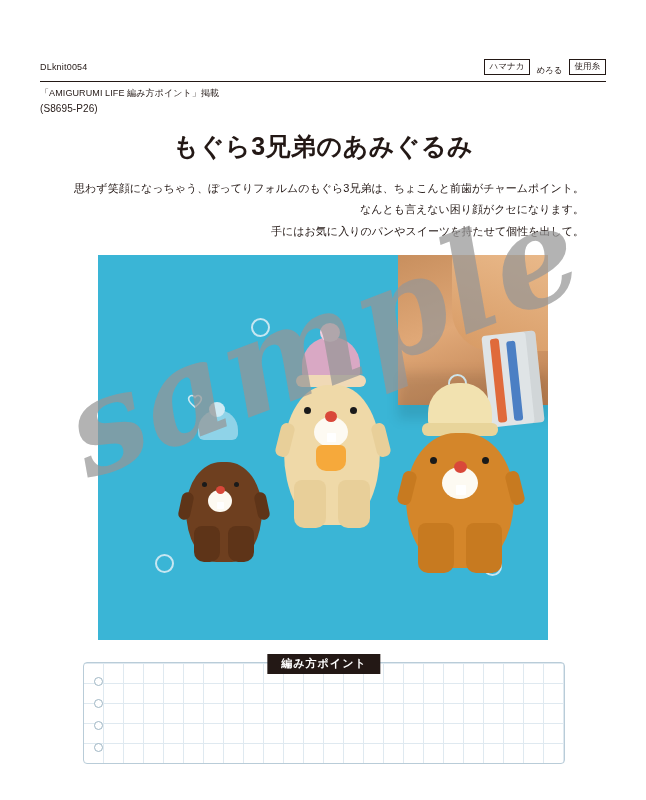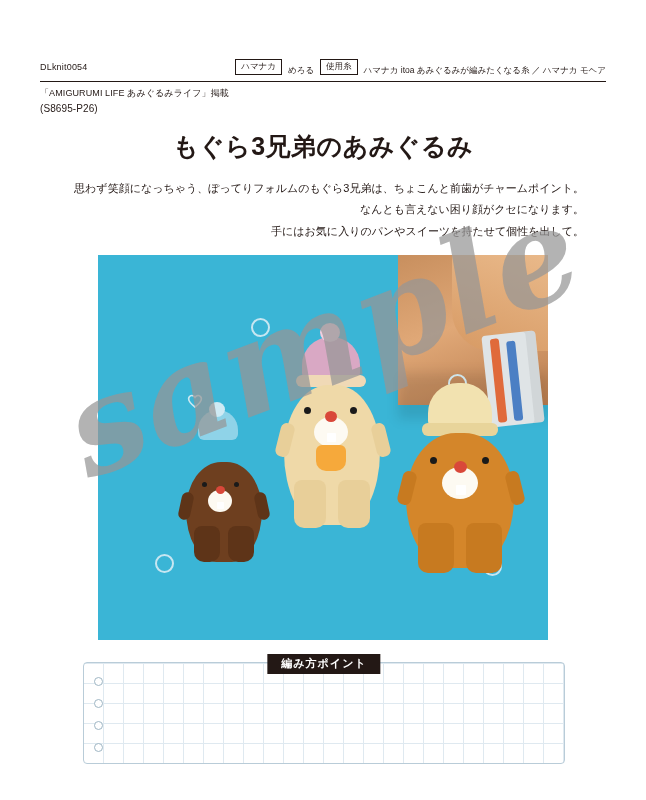--- a/index.html
+++ b/index.html
@@ -286,26 +286,25 @@
 
 <div class="page">
 
   <div class="header">
     <div class="header-row">
       <span class="header-code">DLknit0054</span>
       <span class="header-right">
         <span class="tagbox">ハマナカ</span>
         <span class="header-val">めろる</span>
         <span class="tagbox">使用糸</span>
-        <span class="header-val">ハマナカ itoa あみぐるみが編みたくなる糸 ／ ハマナカ モヘア</span>
       </span>
     </div>
     <hr class="rule">
     <div class="pubinfo">
-      <div>「AMIGURUMI LIFE あみぐるみライフ」掲載</div>
+      <div>「AMIGURUMI LIFE 編み方ポイント」掲載</div>
       <div class="line2">(S8695-P26)</div>
     </div>
   </div>
 
   <div class="title">もぐら3兄弟のあみぐるみ</div>
 
   <div class="lead">
     <div>思わず笑顔になっちゃう、ぽってりフォルムのもぐら3兄弟は、ちょこんと前歯がチャームポイント。</div>
     <div>なんとも言えない困り顔がクセになります。</div>
     <div>手にはお気に入りのパンやスイーツを持たせて個性を出して。</div>

